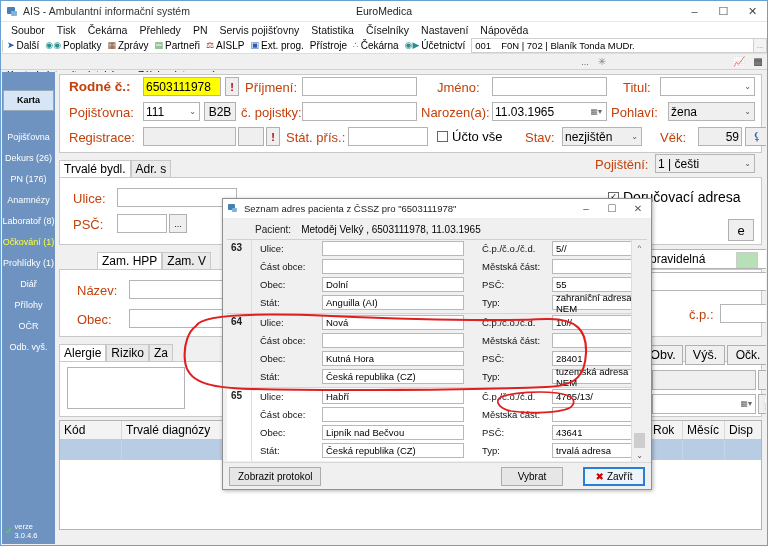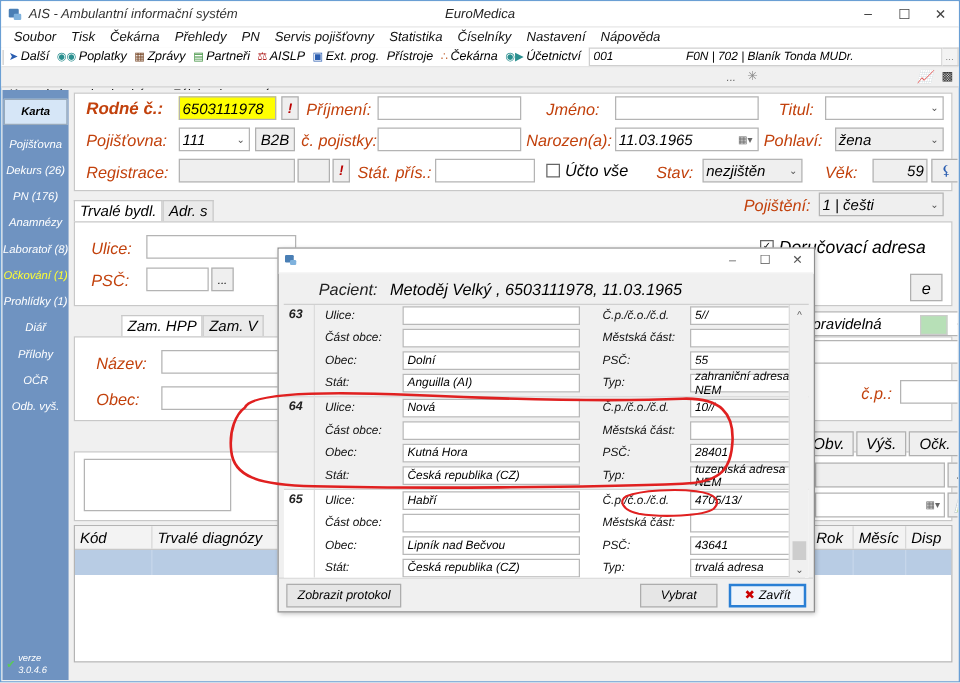--- a/index.html
+++ b/index.html
@@ -2,21 +2,21 @@
 <html><head>
 <meta charset="utf-8">
 <style>
   html,body{margin:0;padding:0;}
   body{
     width:768px;height:546px;overflow:hidden;
     font-family:"Liberation Sans","DejaVu Sans",sans-serif;
     font-size:11px;color:#000;background:#f0f0f0;
   }
   .app{position:relative;width:768px;height:546px;background:#f0f0f0;
-       border:1px solid #6a9fd4;box-sizing:border-box;font-style:italic;}
+       border:1px solid #6a9fd4;box-sizing:border-box;}
 
   
   .titlebar{height:20px;background:#ffffff;display:flex;align-items:center;
             position:relative;border-bottom:1px solid #e8e8e8;}
   .tb-ico{width:14px;height:12px;margin-left:4px;position:relative;}
   .tb-ico:before{content:"";position:absolute;left:2px;top:2px;width:8px;height:7px;
      background:#4a7fb5;border-radius:1px;}
   .tb-ico:after{content:"";position:absolute;left:6px;top:6px;width:6px;height:5px;
      background:#7fb2dd;border-radius:1px;}
   .tb-title{font-size:10.5px;color:#333;margin-left:4px;}
@@ -30,42 +30,42 @@
            font-size:10.5px;color:#111;}
   .menubar div{padding:0 6px;line-height:16px;white-space:nowrap;}
 
   
   .toolbar{height:15px;background:#fff;display:flex;align-items:center;
            font-size:10px;border-bottom:1px solid #ddd;}
   .tbi{display:flex;align-items:center;gap:2px;padding:0 3px;white-space:nowrap;height:15px;}
   .tbi .g{font-size:9px;line-height:1;}
   .tsep{width:1px;height:12px;background:#ccc;margin:0 1px;}
   .tb-user{flex:1;border:1px solid #cfcfcf;height:13px;display:flex;align-items:center;
-           font-size:9.5px;padding-left:3px;background:#fff;margin-left:3px;gap:48px;}
+           font-size:9.5px;padding-left:3px;background:#fff;margin-left:3px;}
   .tb-user .uid{margin-right:10px;}
   .tb-dots{width:12px;height:13px;border:1px solid #cfcfcf;border-left:none;background:#f3f3f3;
            font-size:8px;color:#888;display:flex;align-items:center;justify-content:center;}
 
   
   .sbar{height:15px;background:#f0f0f0;display:flex;align-items:center;font-size:10px;
         border-bottom:1px solid #d2d2d2;}
   .sbar .lnk{padding:0 6px;margin-top:28px;}
   .sbar .spacer{flex:1;}
   .sbar .mini{width:16px;height:14px;display:flex;align-items:center;justify-content:center;
         font-size:9px;color:#666;}
   .sbar .gap{width:120px;}
   .sbar .ico-btn{width:18px;height:14px;display:flex;align-items:center;justify-content:center;}
 
   
   .body{position:absolute;left:1px;right:1px;top:71px;bottom:1px;display:flex;}
   .sidebar{width:53px;background:#6f93c1;display:flex;flex-direction:column;
            align-items:stretch;padding-top:2px;}
   .sb-item{height:21px;line-height:21px;text-align:center;font-size:9px;color:#fff;}
   .sb-item.active{background:#d6e6f7;color:#000;font-weight:bold;border:1px solid #9ab;
-     margin:5px 1px;height:19px;line-height:19px;}
+     margin:16px 1px;height:19px;line-height:19px;}
   .sb-item.hl{color:#ffff33;}
   .sb-ver{margin-top:auto;font-size:7.5px;color:#fff;display:flex;align-items:center;
           gap:2px;padding:0 0 4px 3px;}
   .sb-ver .chk{color:#5ac85a;font-size:9px;}
 
   .content{flex:1;background:#f0f0f0;position:relative;overflow:hidden;}
 
   
   .row{display:flex;align-items:center;}
   .lbl{font-size:12.5px;color:#c2410c;text-align:right;white-space:nowrap;}
@@ -98,21 +98,21 @@
        border:1px solid #8f8f8f;box-shadow:1px 1px 4px rgba(0,0,0,.3);z-index:50;
        display:flex;flex-direction:column;}
   .dlg-tb{height:19px;background:#fff;display:flex;align-items:center;border-bottom:1px solid #eee;}
   .dlg-ico{width:13px;height:11px;margin-left:4px;position:relative;}
   .dlg-ico:before{content:"";position:absolute;left:1px;top:1px;width:7px;height:6px;background:#4a7fb5;border-radius:1px;}
   .dlg-ico:after{content:"";position:absolute;left:5px;top:5px;width:5px;height:4px;background:#7fb2dd;border-radius:1px;}
   .dlg-title{font-size:9.5px;margin-left:4px;color:#222;}
   .dlg-btns{margin-left:auto;display:flex;}
   .dlg-btn{width:26px;height:19px;display:flex;align-items:center;justify-content:center;
            font-size:10px;color:#555;}
-  .dlg-pat{font-size:13px;display:flex;gap:10px;padding:5px 0 4px 32px;}
+  .dlg-pat{font-size:10px;display:flex;gap:10px;padding:5px 0 4px 32px;}
   .dlg-pat .k{color:#222;}
   .dlg-list{position:relative;margin:0 4px;flex:1;background:#f0f0f0;
             border-top:1px solid #d0d0d0;overflow:hidden;}
   .addr{position:relative;border-bottom:1px solid #d5d5d5;height:73px;background:#f0f0f0;}
   .addr .num{position:absolute;left:4px;top:2px;font-size:10px;font-weight:bold;color:#222;}
   .addr .inner{position:absolute;left:24px;right:22px;top:0;bottom:0;
                border-left:1px solid #dcdcdc;}
   .arow{position:relative;height:18px;}
   .a-lbl{position:absolute;font-size:9.5px;left:8px;top:3px;color:#111;}
   .a-in{position:absolute;left:70px;top:1px;width:142px;height:15px;background:#fff;
@@ -120,21 +120,21 @@
         display:flex;align-items:center;}
   .a-lbl2{position:absolute;font-size:9.5px;left:230px;top:3px;color:#111;}
   .a-in2{position:absolute;left:300px;top:1px;width:92px;height:15px;background:#fff;
         border:1px solid #b8b8b8;font-size:9.5px;padding:0 3px;box-sizing:border-box;
         display:flex;align-items:center;}
   .dlg-sb{position:absolute;right:0;top:0;width:15px;bottom:0;background:#f0f0f0;
           border-left:1px solid #dcdcdc;}
   .dlg-sb .ar{height:14px;display:flex;align-items:center;justify-content:center;
               font-size:8px;color:#555;}
   .dlg-sb .thumb{position:absolute;left:2px;right:2px;bottom:14px;height:15px;background:#cdcdcd;}
-  .dlg-foot{height:26px;display:flex;align-items:center;padding:0 6px;gap:9px;
+  .dlg-foot{height:26px;display:flex;align-items:center;padding:0 6px;gap:20px;
             border-top:1px solid #d8d8d8;}
   .dlg-foot .sp{flex:1;}
   .f-btn{height:19px;border:1px solid #adadad;background:#e6e6e6;font-size:10px;
          display:flex;align-items:center;justify-content:center;padding:0 8px;box-sizing:border-box;}
   .f-btn.def{border:2px solid #2a7fd4;background:#eef4fb;}
   .f-btn .x{color:#c00;font-weight:bold;margin-right:3px;font-size:10px;}
 
   
   .ink{position:absolute;pointer-events:none;z-index:60;}
 </style>
@@ -333,20 +333,25 @@
       </div>
       <div class="grp" style="left:4px;top:197px;right:4px;height:68px;"></div>
       <div class="abs lbl" style="left:22px;top:211px;font-size:13px;">Název:</div>
       <div class="abs fld" style="left:74px;top:208px;width:108px;height:19px;"></div>
       <div class="abs fld" style="left:545px;top:200px;width:175px;height:19px;"></div>
       <div class="abs lbl" style="left:22px;top:240px;font-size:13px;">Obec:</div>
       <div class="abs fld" style="left:74px;top:237px;width:108px;height:19px;"></div>
       <div class="abs lbl" style="left:634px;top:235px;font-size:13px;">č.p.:</div>
       <div class="abs fld" style="left:665px;top:232px;width:55px;height:19px;"></div>
 
+      <div class="tabstrip" style="left:4px;top:272px;">
+        <div class="tab sel">Alergie</div>
+        <div class="tab">Riziko</div>
+        <div class="tab">Za</div>
+      </div>
       <div class="grp" style="left:4px;top:289px;right:4px;height:56px;"></div>
       <div class="abs fld" style="left:12px;top:295px;width:118px;height:42px;"></div>
 
       <div class="abs btn" style="left:546px;top:273px;width:40px;height:20px;font-size:12.5px;">Hm.</div>
       <div class="abs btn" style="left:588px;top:273px;width:40px;height:20px;font-size:12.5px;">Obv.</div>
       <div class="abs btn" style="left:630px;top:273px;width:40px;height:20px;font-size:12.5px;">Výš.</div>
       <div class="abs btn" style="left:672px;top:273px;width:42px;height:20px;font-size:12px;">Očk.</div>
 
       <div class="abs lbl" style="left:570px;top:301px;font-size:12.5px;">. sk:</div>
       <div class="abs fld ro" style="left:597px;top:298px;width:104px;height:20px;"></div>
@@ -372,20 +377,21 @@
           <div style="flex:1;"></div>
           <div style="width:34px;"></div>
           <div style="width:42px;"></div>
           <div style="width:36px;border-right:none;"></div>
         </div>
       </div>
 
       <div class="dlg">
         <div class="dlg-tb">
           <div class="dlg-ico"></div>
+          <div class="dlg-title">Seznam adres pacienta z ČSSZ pro "6503111978"</div>
           <div class="dlg-btns">
             <div class="dlg-btn">–</div>
             <div class="dlg-btn">☐</div>
             <div class="dlg-btn close">✕</div>
           </div>
         </div>
 
         <div class="dlg-pat">
           <span class="k">Pacient:</span>
           <span>Metoděj Velký , 6503111978, 11.03.1965</span>

